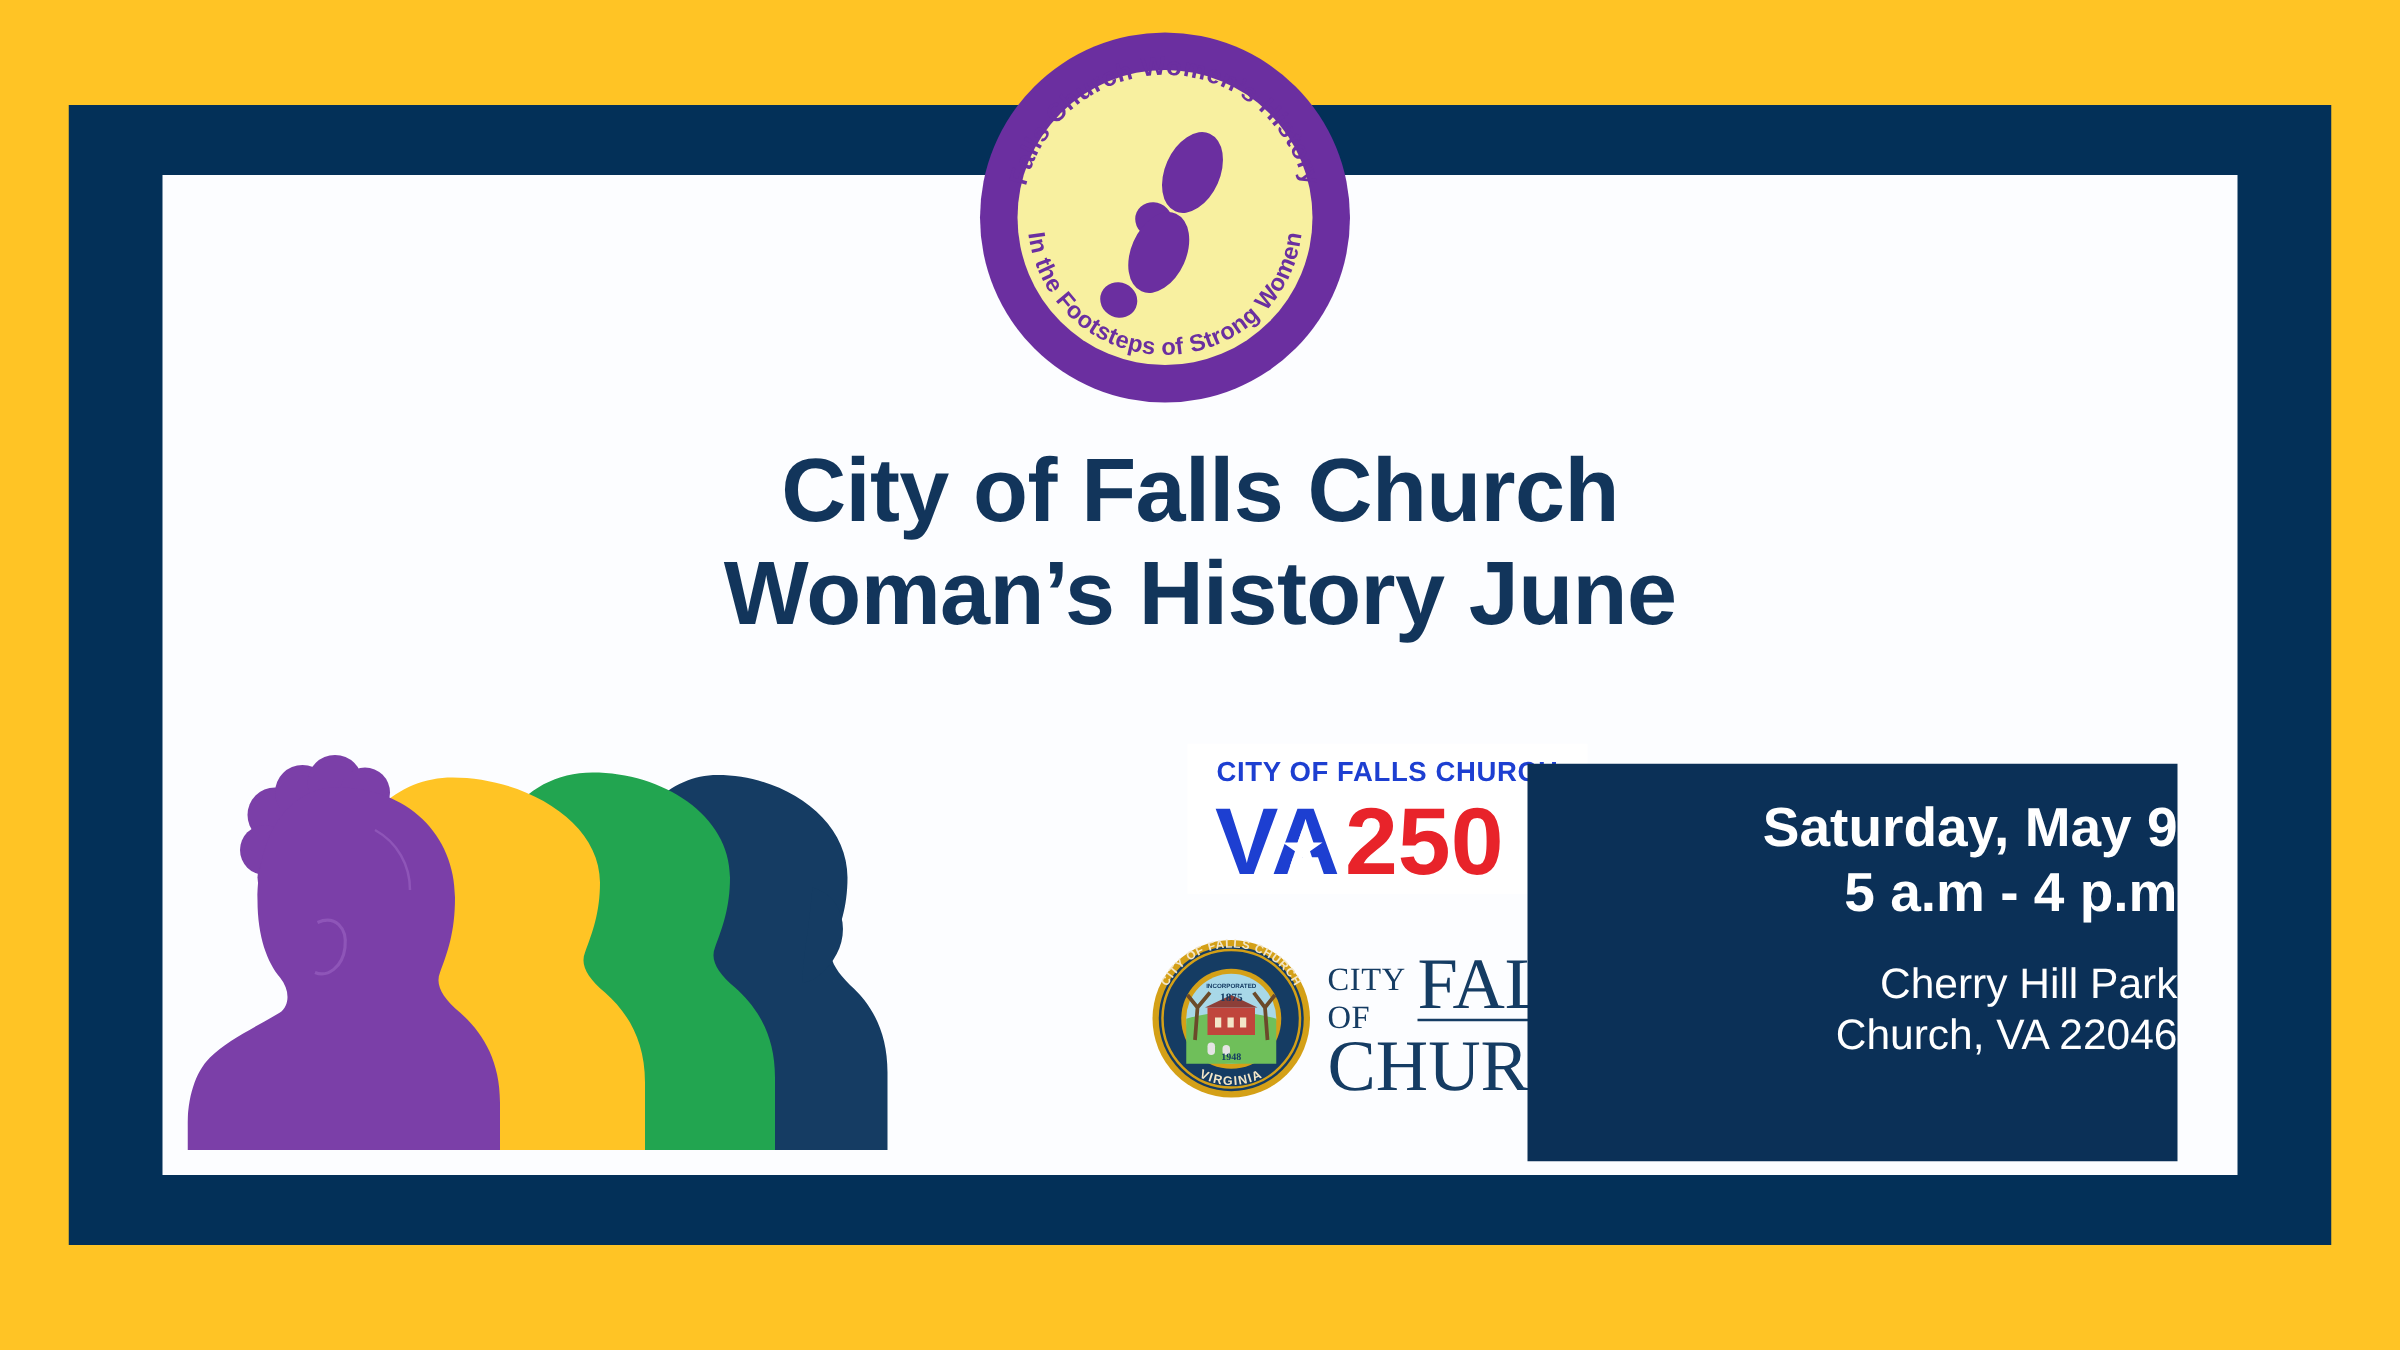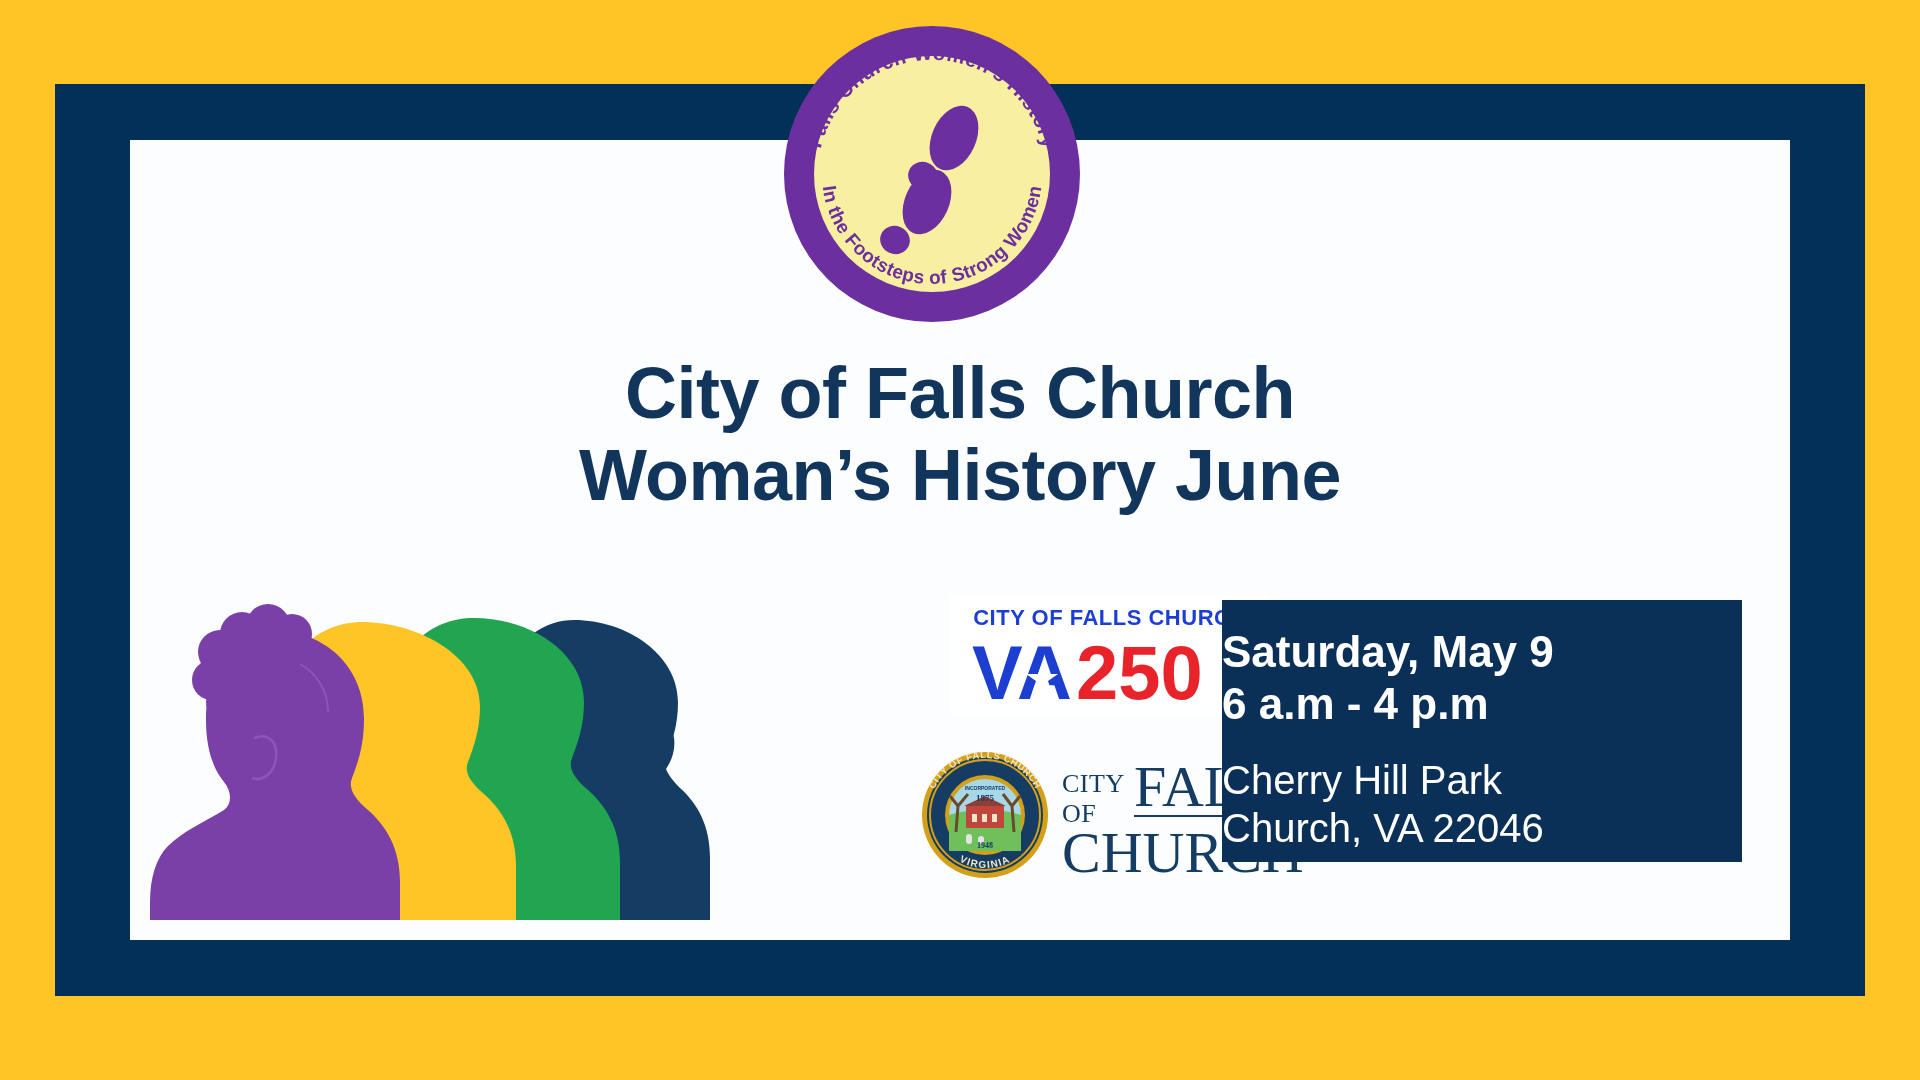--- a/index.html
+++ b/index.html
@@ -59,32 +59,32 @@
     background:#FFFFFF;
   }
   .va250 svg{display:block;width:320px;height:120px;}
   .cofc-logo{
     position:absolute;left:120px;top:150px;width:400px;height:150px;
   }
   .cofc-logo svg{display:block;width:400px;height:150px;}
 
   
   .event-box{
-    position:absolute;left:1092px;top:10px;width:520px;height:262px;
+    position:absolute;left:1092px;top:21px;width:520px;height:318px;
     background:#0B3057;
     color:#FFFFFF;
-    text-align:left;
+    text-align:right;
     box-sizing:border-box;
     padding-top:26px;
   }
   .event-when{
     font-size:44px;font-weight:bold;line-height:1.18;margin:0;
   }
   .event-where{
-    font-size:40px;font-weight:normal;line-height:1.2;margin:26px 0 0 0;
+    font-size:34px;font-weight:normal;line-height:1.2;margin:26px 0 0 0;
   }
   .ev-line{display:block;}
 </style>
 </head>
 <body>
 
 <div id="poster">
 
   <div class="navy-frame"></div>
 
@@ -239,21 +239,21 @@
             <line x1="224" y1="76" x2="398" y2="76" stroke="#153C63" stroke-width="2"></line>
             <text x="152" y="132" font-family="&quot;Liberation Serif&quot;, serif" font-size="58" fill="#153C63">CHURCH</text>
           </g>
         </svg>
       </div>
     </div>
 
     <div class="event-box">
       <p class="event-when">
         <span class="ev-line">Saturday, May 9</span>
-        <span class="ev-line">6 a.m - 4 p.m</span>
+        <span class="ev-line">5 a.m - 4 p.m</span>
       </p>
       <p class="event-where">
         <span class="ev-line">Cherry Hill Park</span>
         <span class="ev-line">Church, VA 22046</span>
       </p>
     </div>
 
   </div>
 </div>
 

